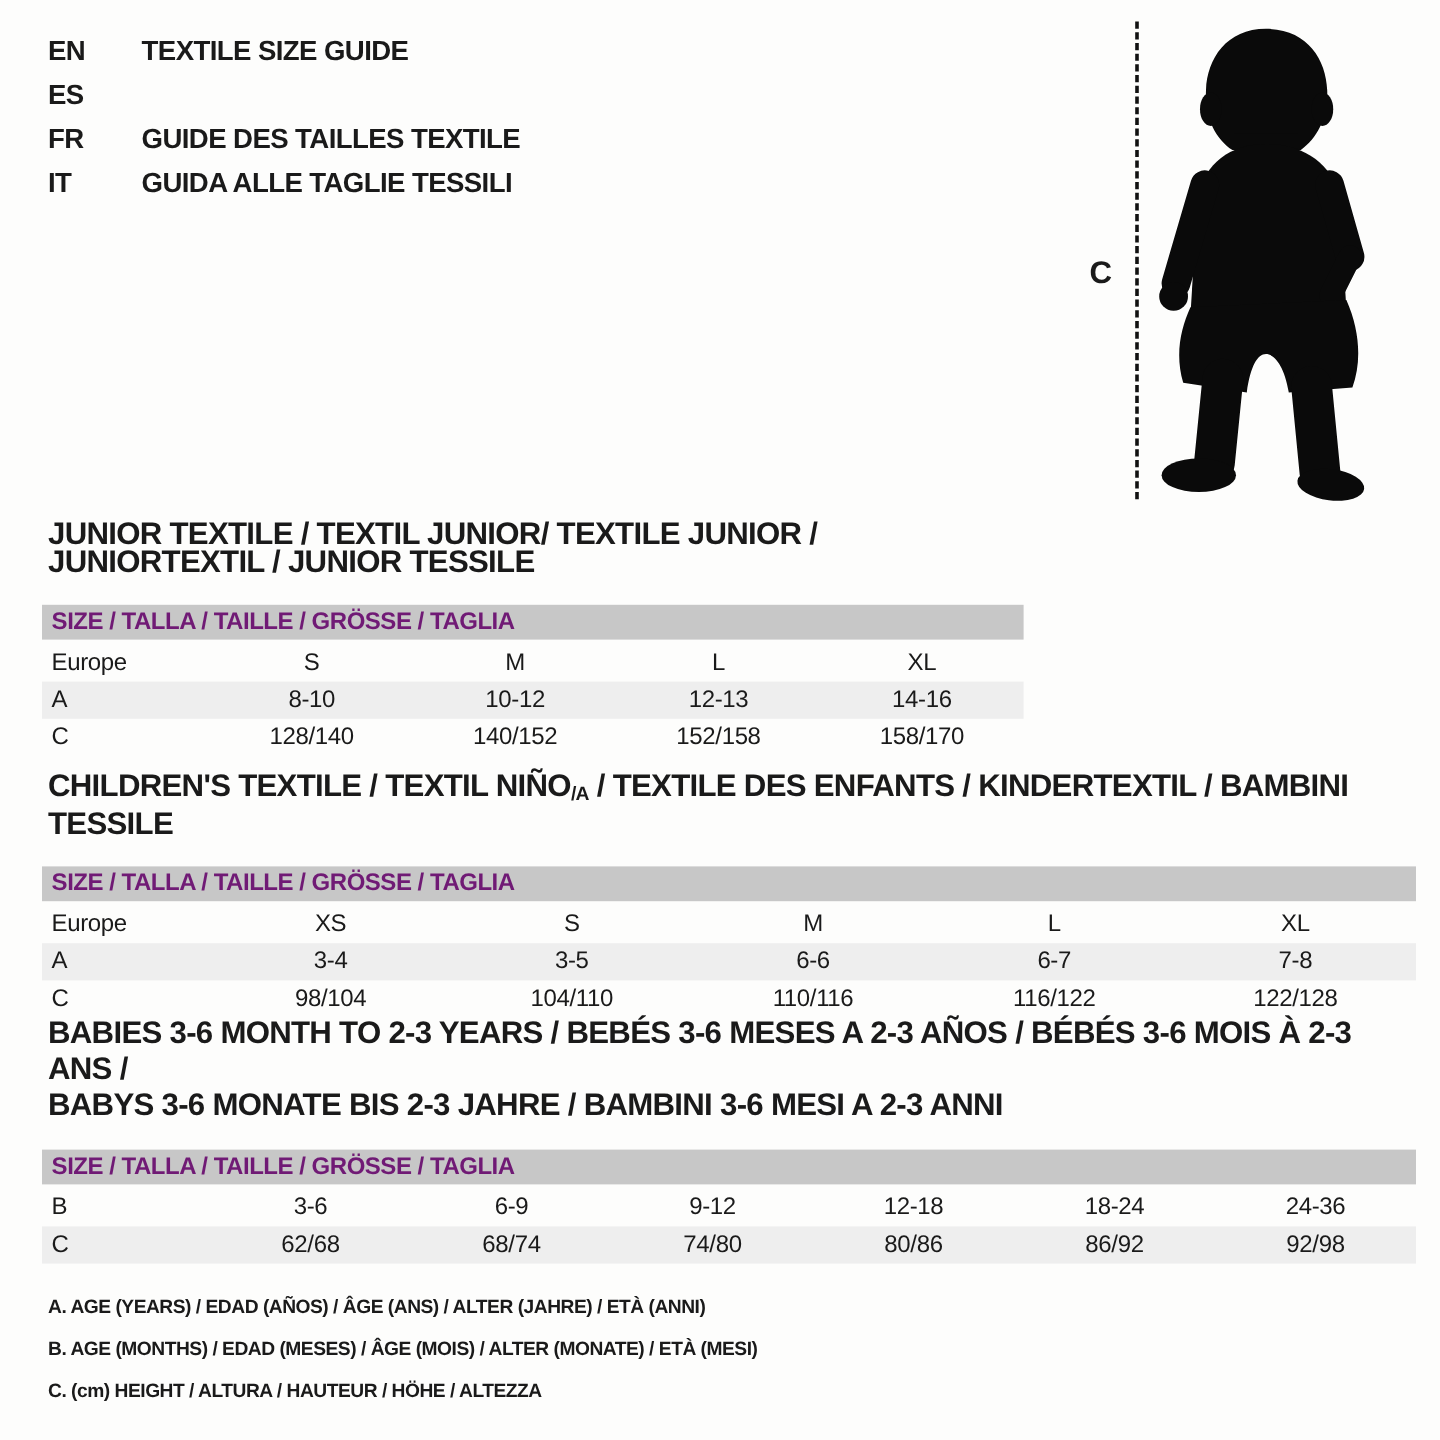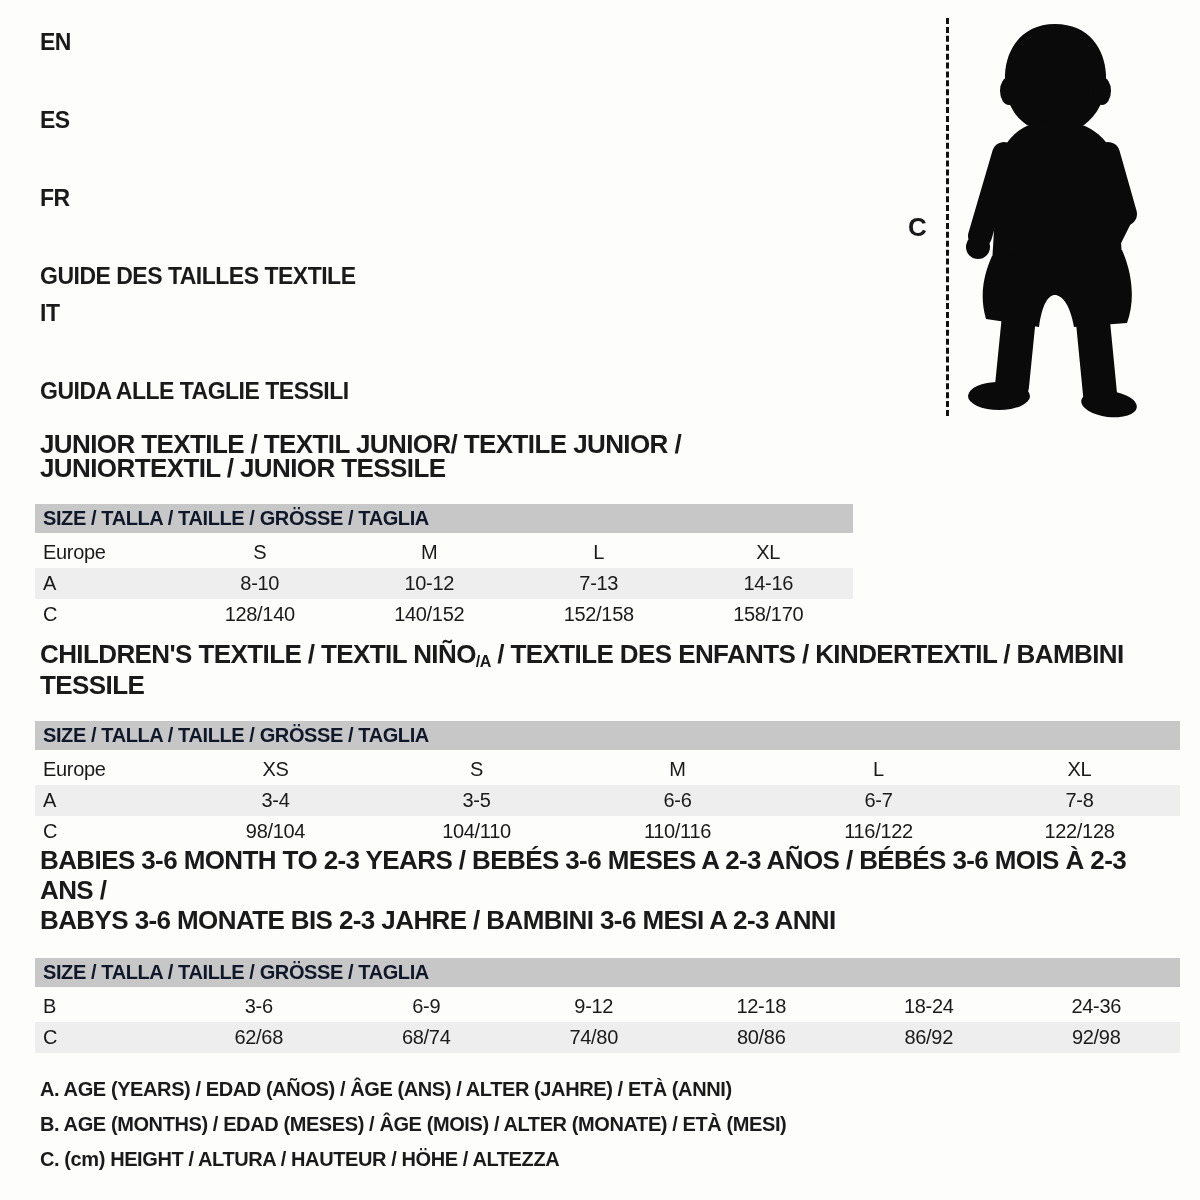--- a/index.html
+++ b/index.html
@@ -8,38 +8,38 @@
     width: 1200px;
     height: 1200px;
     background: #fdfdfc;
     font-family: "Liberation Sans", sans-serif;
     color: #1a1a1a;
     overflow: hidden;
   }
 
   
   .languages { position:absolute; left:40px; top:24px; }
-  .lang-row { display:flex; font-size:23px; font-weight:700; letter-spacing:-0.5px; line-height:36.5px;flex-direction:column; }
+  .lang-row { display:flex; font-size:23px; font-weight:700; letter-spacing:-0.5px; line-height:36.5px; }
   .lang-code { width:78px; flex:0 0 78px; }
 
   
   .height-line { position:absolute; left:946px; top:18px; height:398px; width:0; border-left:3.5px dashed #111; }
   .height-label { position:absolute; left:908px; top:212px; font-size:26px; font-weight:700; }
   .baby { position:absolute; left:958px; top:16px; }
 
   
   .section { position:absolute; left:35px; }
   .section-title { font-size:26px; font-weight:700; letter-spacing:-0.6px; line-height:24px; padding-left:5px; margin:0 0 24px 0; }
   .section-title-2line { line-height:30px; margin-bottom:23px; }
   .title-sub { font-size:0.62em; vertical-align:-0.22em; }
 
   .size-bar {
     height:29px; line-height:29px;
     background:#c7c7c7;
-    color:#0f172a;
+    color:#701a75;
     font-size:20px; font-weight:700; letter-spacing:-0.4px;
     padding-left:8px;
   }
   .rows { margin-top:4px; }
   .trow {
     display:grid;
     height:31px;
     align-items:center;
     font-size:20px;
     letter-spacing:-0.3px;
@@ -50,30 +50,31 @@
   .trow .c0 { text-align:left; padding-left:8px; }
   .trow span { text-align:center; }
   .stripe { background:#eeeeee; }
 
   .sec-junior   { top:432px; width:818px; }
   .sec-children { top:642px; width:1145px; }
   .sec-babies   { top:845px; width:1145px; }
 
   
   .legend { position:absolute; left:40px; top:1072px; }
-  .legend div { font-size:20px; font-weight:700; letter-spacing:-0.4px; line-height:35px; }
+  .legend div { font-size:16px; font-weight:700; letter-spacing:-0.4px; line-height:35px; }
 </style>
 </head>
 <body>
 
 <div class="page">
 
   <div class="languages">
     <div class="lang-row">
       <span class="lang-code">EN</span>
+      <span>TEXTILE SIZE GUIDE</span>
     </div>
     <div class="lang-row">
       <span class="lang-code">ES</span>
     </div>
     <div class="lang-row">
       <span class="lang-code">FR</span>
       <span>GUIDE DES TAILLES TEXTILE</span>
     </div>
     <div class="lang-row">
       <span class="lang-code">IT</span>
@@ -119,21 +120,21 @@
         <span class="c0">Europe</span>
         <span>S</span>
         <span>M</span>
         <span>L</span>
         <span>XL</span>
       </div>
       <div class="trow cols4 stripe">
         <span class="c0">A</span>
         <span>8-10</span>
         <span>10-12</span>
-        <span>7-13</span>
+        <span>12-13</span>
         <span>14-16</span>
       </div>
       <div class="trow cols4">
         <span class="c0">C</span>
         <span>128/140</span>
         <span>140/152</span>
         <span>152/158</span>
         <span>158/170</span>
       </div>
     </div>

